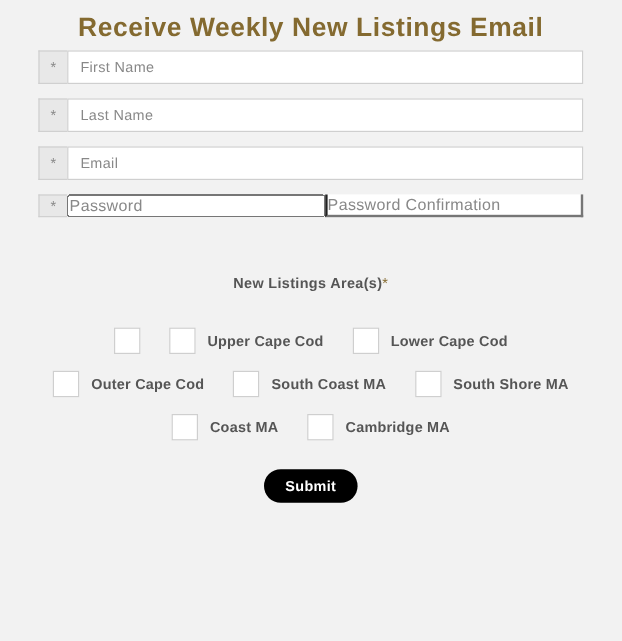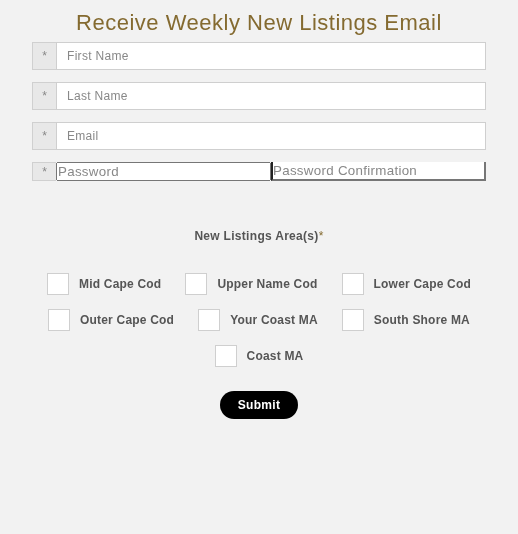--- a/index.html
+++ b/index.html
@@ -9,21 +9,21 @@
     width: 518px;
     height: 534px;
     overflow: hidden;
   }
   .container {
     padding: 10px 32px 20px 32px;
   }
   h1 {
     color: #846a30;
     font-size: 22px;
-    font-weight: 400;
+    font-weight: 700;
     text-align: center;
     letter-spacing: 0.5px;
     margin-bottom: 6px;
   }
   .note {
     color: #7a7a7a;
     font-size: 11.5px;
     text-align: center;
     line-height: 1.45;
     letter-spacing: 0.2px;
@@ -149,44 +149,47 @@
     </div>
   </div>
 
   <div class="areas-title">
     <span>New Listings Area(s)</span><span class="ast">*</span>
   </div>
 
   <div class="checks">
     <div class="check-item">
       <div class="cbox"></div>
-      <span class="clabel">Mid Cape Cod</span>
     </div>
     <div class="check-item">
       <div class="cbox"></div>
-      <span class="clabel">Upper Name Cod</span>
+      <span class="clabel">Upper Cape Cod</span>
     </div>
     <div class="check-item">
       <div class="cbox"></div>
       <span class="clabel">Lower Cape Cod</span>
     </div>
     <div class="check-item">
       <div class="cbox"></div>
       <span class="clabel">Outer Cape Cod</span>
     </div>
     <div class="check-item">
       <div class="cbox"></div>
-      <span class="clabel">Your Coast MA</span>
+      <span class="clabel">South Coast MA</span>
     </div>
     <div class="check-item">
       <div class="cbox"></div>
       <span class="clabel">South Shore MA</span>
     </div>
     <div class="check-item">
       <div class="cbox"></div>
       <span class="clabel">Coast MA</span>
     </div>
+    <div class="check-item">
+      <div class="cbox"></div>
+      <span class="clabel">Cambridge MA</span>
+    </div>
   </div>
 
   <div class="submit-wrap">
     <button class="submit-btn">Submit</button>
   </div>
 </div>
 
 </body></html>

